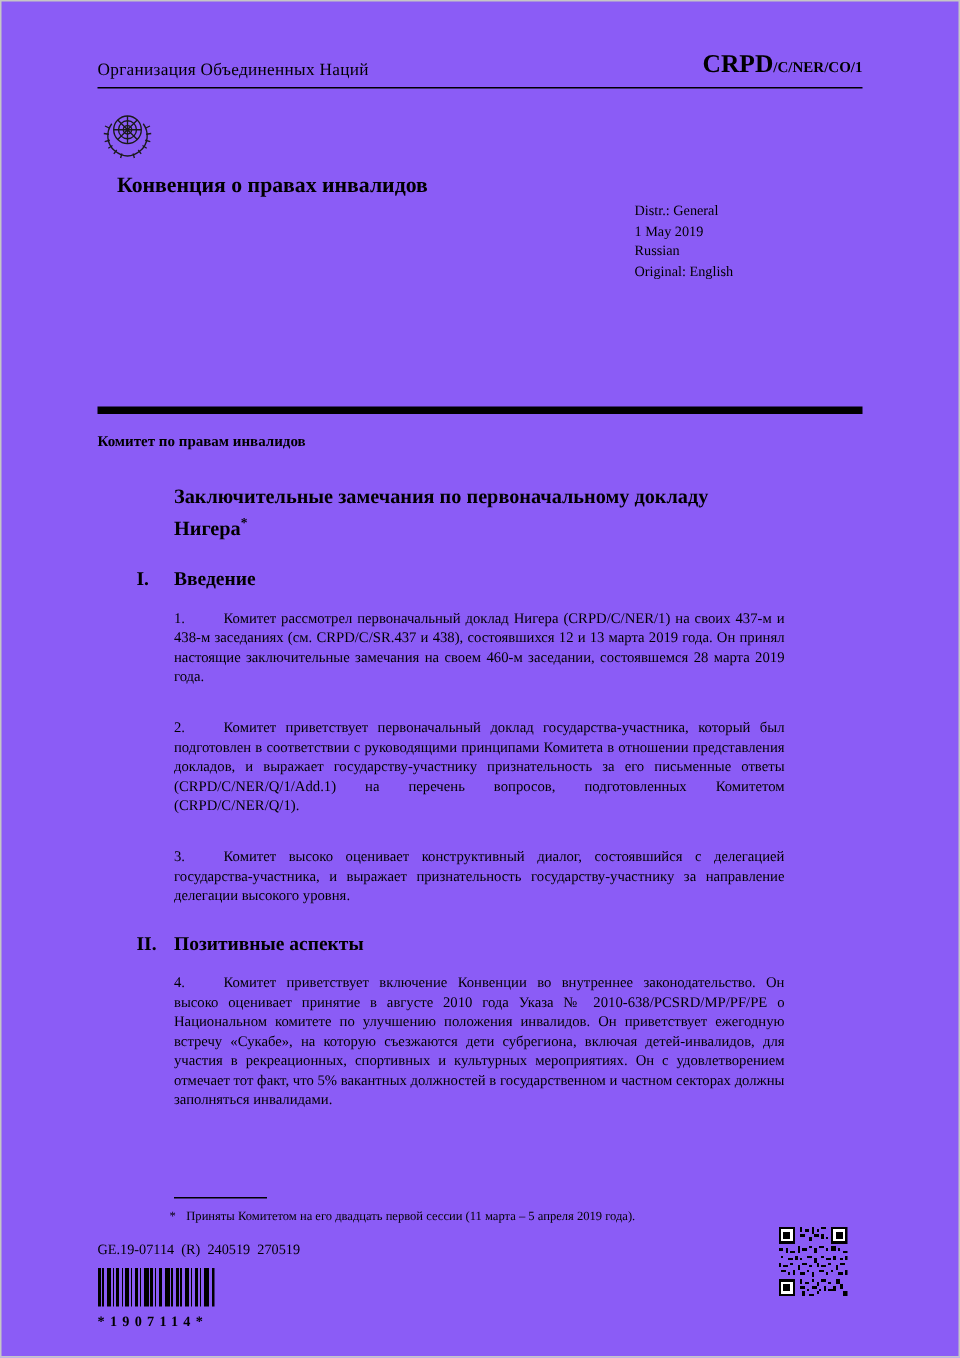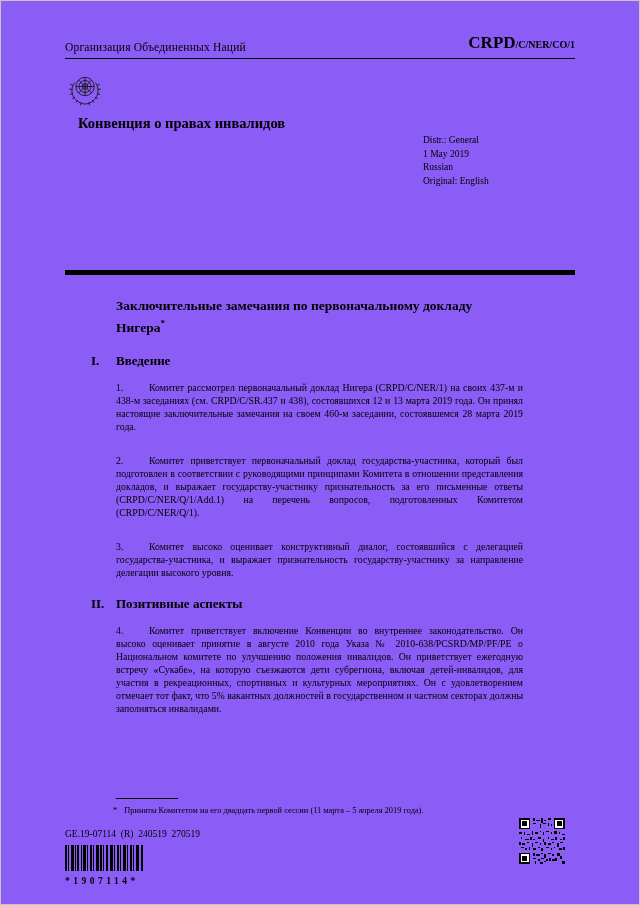--- a/index.html
+++ b/index.html
@@ -74,20 +74,21 @@
       <div class="meta">
         <div>Distr.: General</div>
         <div>1 May 2019</div>
         <div>Russian</div>
         <div>Original: English</div>
       </div>
     </div>
 
     <div class="black-bar"></div>
 
+    <div class="committee">Комитет по правам инвалидов</div>
 
     <h1 class="doc-title"><span>Заключительные замечания по первоначальному докладу Нигера</span><sup>*</sup></h1>
 
     <div class="section-heading">
       <span class="snum">I.</span>
       <span class="stitle">Введение</span>
     </div>
 
     <p class="body-para first"><span class="pnum">1.</span><span>Комитет рассмотрел первоначальный доклад Нигера (CRPD/C/NER/1) на своих 437-м и 438-м заседаниях (см. CRPD/C/SR.437 и 438), состоявшихся 12 и 13 марта 2019 года. Он принял настоящие заключительные замечания на своем 460-м заседании, состоявшемся 28 марта 2019 года.</span></p>
 

